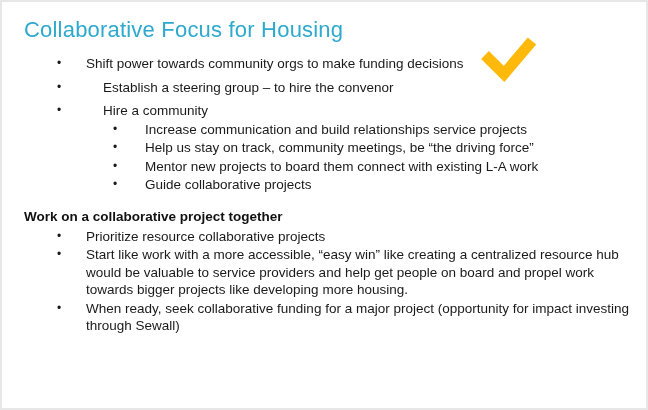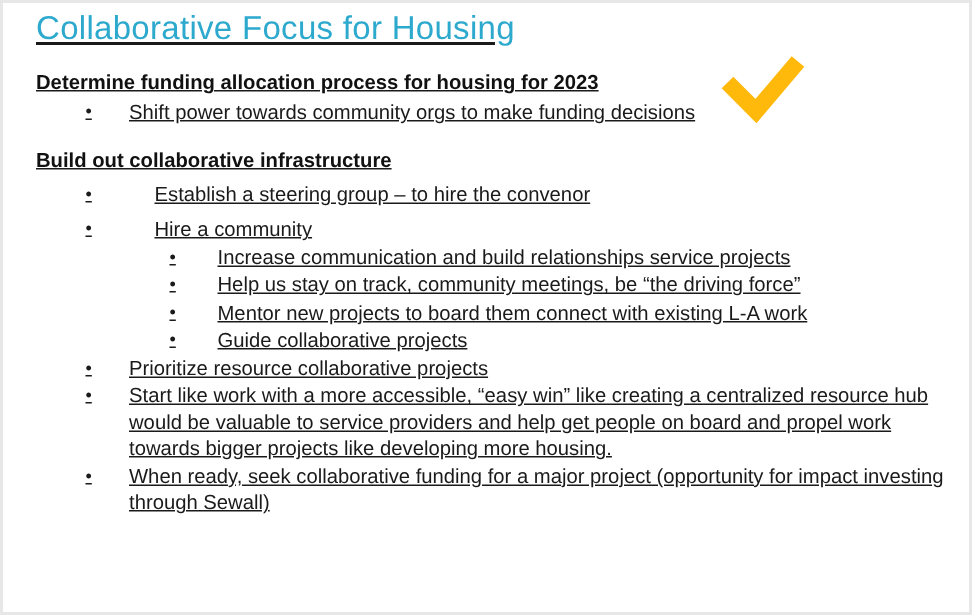--- a/index.html
+++ b/index.html
@@ -12,22 +12,21 @@
     border: 2px solid #e7e7e7;
     font-family: "Liberation Sans", "DejaVu Sans", sans-serif;
     color: #1a1a1a;
     overflow: hidden;
   }
   .content {
     position: relative;
     box-sizing: border-box;
     width: 100%;
     height: 100%;
-    padding: 3px 8px 0 22px;
-    text-decoration: underline;
+    padding: 14px 8px 0 22px;
   }
   .title {
     margin: 1px 0 12px 0;
     font-size: 22px;
     font-weight: 400;
     line-height: 1.2;
     color: #2ea9ce;
     letter-spacing: 0.2px;
   }
   h2.heading {
@@ -71,29 +70,27 @@
 
     <h1 class="title">Collaborative Focus for Housing</h1>
 
     <span class="check">
       <svg width="60" height="50" viewBox="0 0 60 50" aria-hidden="true">
         <polyline points="7,19 26,38 54,5" fill="none" stroke="#ffb90b" stroke-width="11" stroke-linejoin="miter"></polyline>
       </svg>
     </span>
 
     <section>
-      <h2 class="heading">Determine funding allocation process for housing for 2023</h2>
       <div class="bullet l1n">
         <span class="dot">•</span>
         <span class="txt">Shift power towards community orgs to make funding decisions</span>
       </div>
     </section>
 
     <section>
-      <h2 class="heading">Build out collaborative infrastructure</h2>
       <div class="bullet l1w spaced">
         <span class="dot">•</span>
         <span class="txt">Establish a steering group – to hire the convenor</span>
       </div>
       <div class="bullet l1w spaced">
         <span class="dot">•</span>
         <span class="txt">Hire a community</span>
       </div>
       <div class="bullet l2">
         <span class="dot">•</span>
@@ -108,20 +105,21 @@
         <span class="txt">Mentor new projects to board them connect with existing L-A work</span>
       </div>
       <div class="bullet l2">
         <span class="dot">•</span>
         <span class="txt">Guide collaborative projects</span>
       </div>
     </section>
 
 
     <section>
+      <h2 class="heading">Work on a collaborative project together</h2>
       <div class="bullet l1n">
         <span class="dot">•</span>
         <span class="txt">Prioritize resource collaborative projects</span>
       </div>
       <div class="bullet l1n">
         <span class="dot">•</span>
         <span class="txt">Start like work with a more accessible, “easy win” like creating a centralized resource hub would be valuable to service providers and help get people on board and propel work towards bigger projects like developing more housing.</span>
       </div>
       <div class="bullet l1n">
         <span class="dot">•</span>

